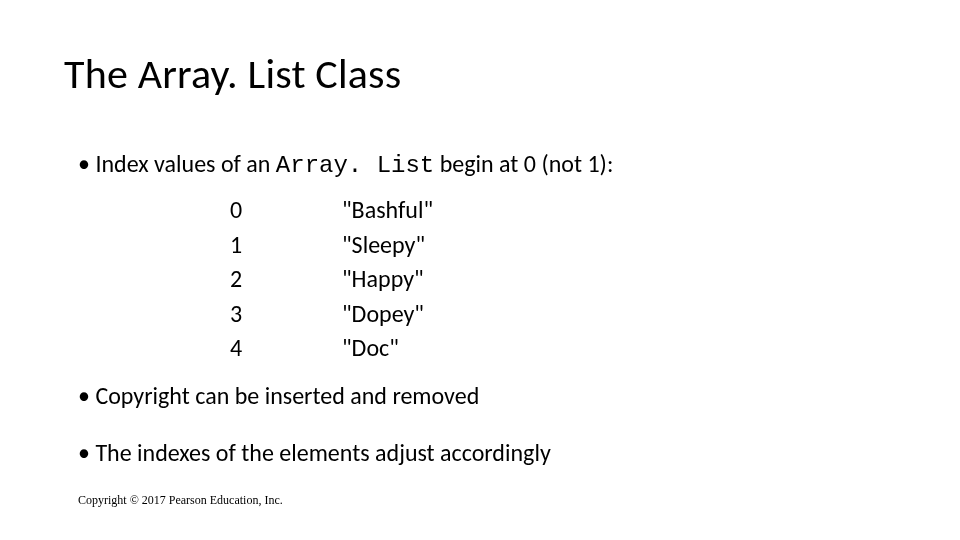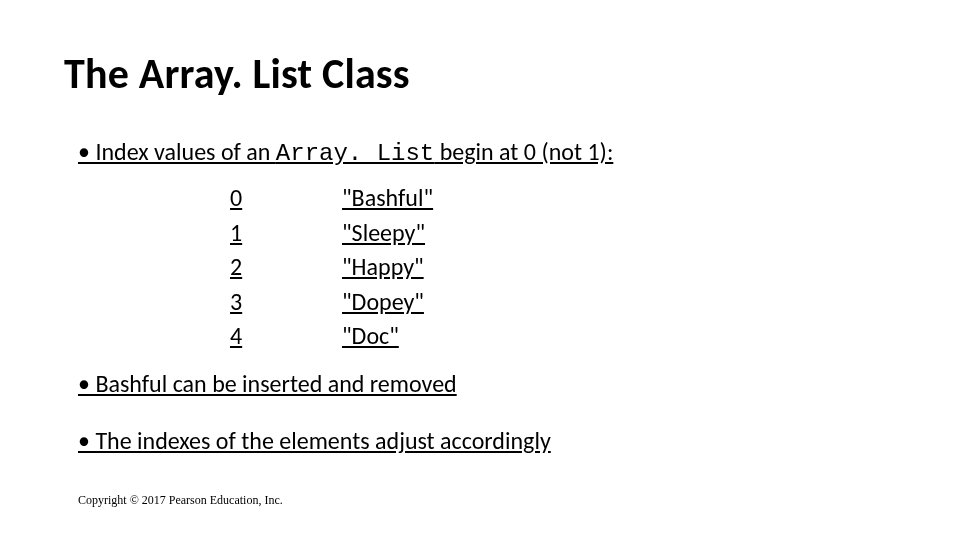--- a/index.html
+++ b/index.html
@@ -16,31 +16,30 @@
     position: relative;
     width: 960px;
     height: 540px;
     box-sizing: border-box;
   }
   .title {
     position: absolute;
     left: 64px;
     top: 48px;
     font-size: 42px;
-    font-weight: 700;
+    font-weight: 400;
     letter-spacing: 0.2px;
   }
   .body {
     position: absolute;
     left: 78px;
-    top: 136px;
+    top: 148px;
     right: 60px;
     font-size: 24px;
     line-height: 1.35;
-    text-decoration: underline;
   }
   .bullet {
     margin: 0 0 10px 0;
   }
   .code {
     font-family: "Courier New", Courier, monospace;
   }
   .list-table {
     margin: 10px 0 14px 150px;
   }
@@ -92,21 +91,21 @@
         <td class="idx">3</td>
         <td>"Dopey"</td>
       </tr>
       <tr>
         <td class="idx">4</td>
         <td>"Doc"</td>
       </tr>
     </tbody>
       </table>
 
-    <p class="bullet">• Bashful can be inserted and removed</p>
+    <p class="bullet">• Copyright can be inserted and removed</p>
 
     <p class="bullet" style="margin-top:24px;">• The indexes of the elements adjust accordingly</p>
 
   </div>
 
   <div class="copyright">Copyright © 2017 Pearson Education, Inc.</div>
 
 </div>
 
 </body></html>

